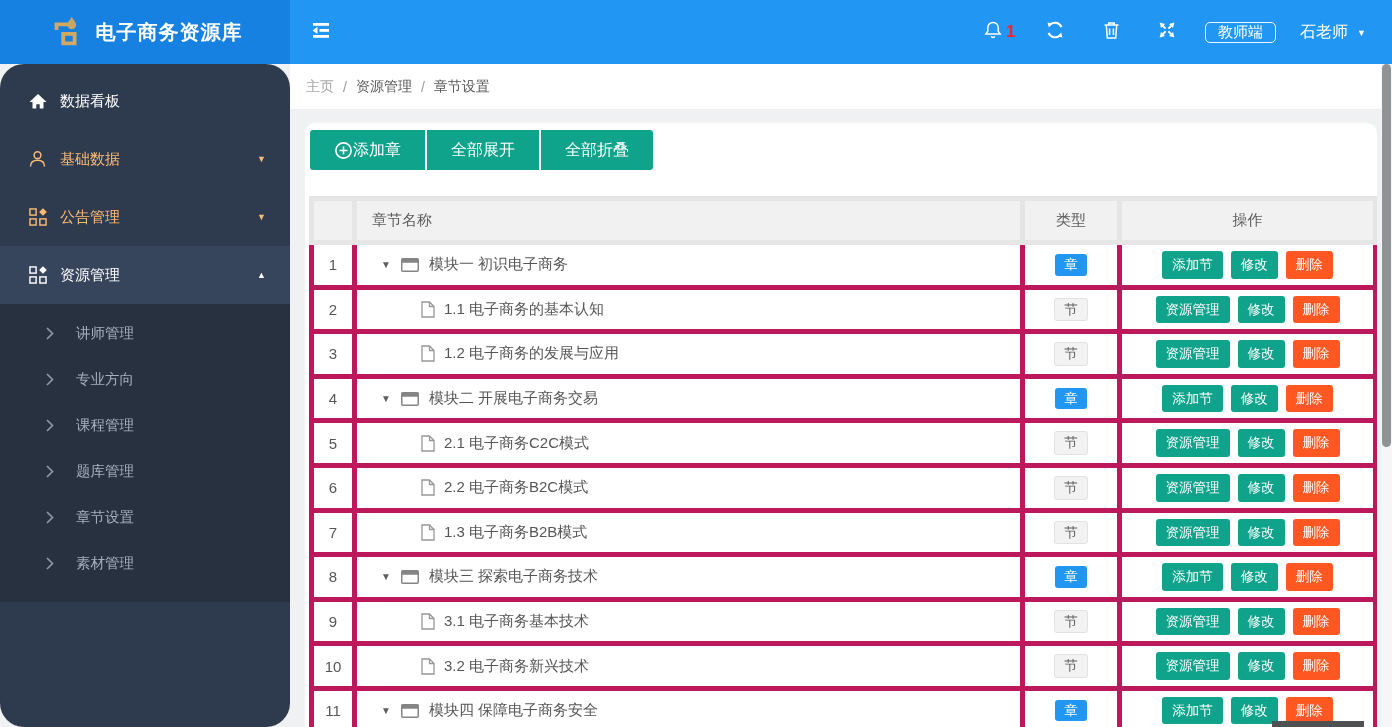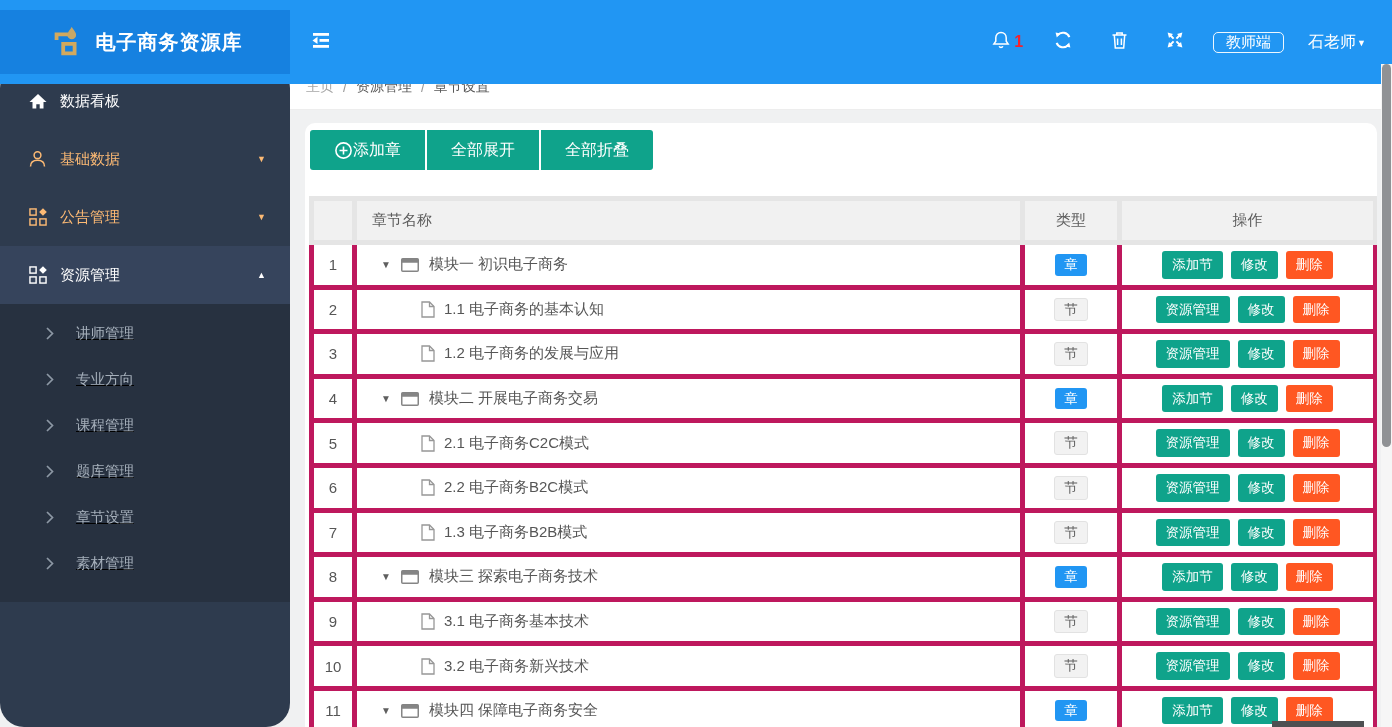--- a/index.html
+++ b/index.html
@@ -2,40 +2,40 @@
 <html style="--header-blue: #2196f3; --logo-blue: #1681e0; --sidebar-bg: #2e3b4e; --sidebar-submenu-bg: #273140; --sidebar-active-bg: #36445c; --teal: #0fa38b; --orange: #ff5722; --chapter-badge-blue: #2196f3; --content-bg: #f0f1f2; --notification-red: #f5222d; --logo-gold: #d2a95e;"><head>
 <meta charset="utf-8">
 <style>
   * { margin:0; padding:0; box-sizing:border-box; }
   html,body { background:#fff; }
   body { width:1392px; height:727px; overflow:hidden;
          font-family:"Liberation Sans","DejaVu Sans",sans-serif; }
   .app { position:relative; width:1392px; height:727px; background:var(--content-bg,#f0f1f2); overflow:hidden; }
 
   
-  .header { position:absolute; top:0; left:0; right:0; height:84px; background:var(--header-blue); display:flex; align-items:center; color:#fff; z-index:6; }
+  .header { position:absolute; top:0; left:0; right:0; height:64px; background:var(--header-blue); display:flex; align-items:center; color:#fff; z-index:6; }
   .logo-area { width:290px; height:64px; background:var(--logo-blue); display:flex; align-items:center; justify-content:center; gap:10px; flex:none; }
   .logo-mark { color:var(--logo-gold); display:flex; }
   .app-title { font-size:20px; font-weight:bold; letter-spacing:1px; }
   .collapse-btn { width:62px; height:64px; display:flex; align-items:center; justify-content:center; cursor:pointer; }
   .header-right { margin-left:auto; display:flex; align-items:center; padding-right:22px; }
   .h-icon { min-width:56px; height:64px; display:flex; align-items:center; justify-content:center; cursor:pointer; }
   .badge-num { color:var(--notification-red); font-size:16px; margin-left:3px; font-weight:bold; }
   .role-btn { background:transparent; border:1px solid rgba(255,255,255,.92); color:#fff; border-radius:5px; padding:0 12px; font-size:15px; margin:0 20px 0 10px; cursor:pointer; font-family:inherit; }
-  .user { display:flex; align-items:center; gap:1px; font-size:16px; cursor:pointer; padding:0 4px; }
+  .user { display:flex; align-items:center; gap:9px; font-size:16px; cursor:pointer; padding:0 4px; }
   .u-caret { font-size:9px; padding-top:2px; }
 
   
   .sidebar { position:absolute; top:64px; left:0; width:290px; bottom:0; background:var(--sidebar-bg); padding-top:8px; z-index:5;border-radius:24px; }
   .side-item { height:58px; display:flex; align-items:center; padding:0 24px 0 28px; color:#fdba74; font-size:15px; cursor:pointer; }
   .side-item.bright { color:#ffffff; }
   .side-item.active { background:var(--sidebar-active-bg); color:#ffffff; }
   .s-icon { width:19px; display:flex; justify-content:center; margin-right:13px; }
   .s-caret { margin-left:auto; font-size:9px; color:inherit; }
-  .submenu { background:var(--sidebar-submenu-bg); padding:6px 0 16px 0;text-decoration:underline; }
+  .submenu { background:var(--sidebar-submenu-bg); padding:6px 0 16px 0; }
   .sub-item { height:46px; display:flex; align-items:center; padding-left:46px; color:#a6b0bb; font-size:14.5px; cursor:pointer; }
   .sub-arrow { display:flex; margin-right:22px; color:#8d98a5; }
 
   
   .main { position:absolute; left:290px; top:64px; right:0; bottom:0; }
   .breadcrumb-bar { height:46px; background:#fff; border-bottom:1px solid #ededed; display:flex; align-items:center; padding-left:16px; font-size:14px; }
   .crumb-first { color:#a6a6a6; cursor:pointer; }
   .crumb { color:#585858; cursor:pointer; }
   .crumb-sep { color:#9a9a9a; margin:0 9px; }
   .content { position:absolute; top:46px; left:0; right:0; bottom:0; background:var(--content-bg); }

